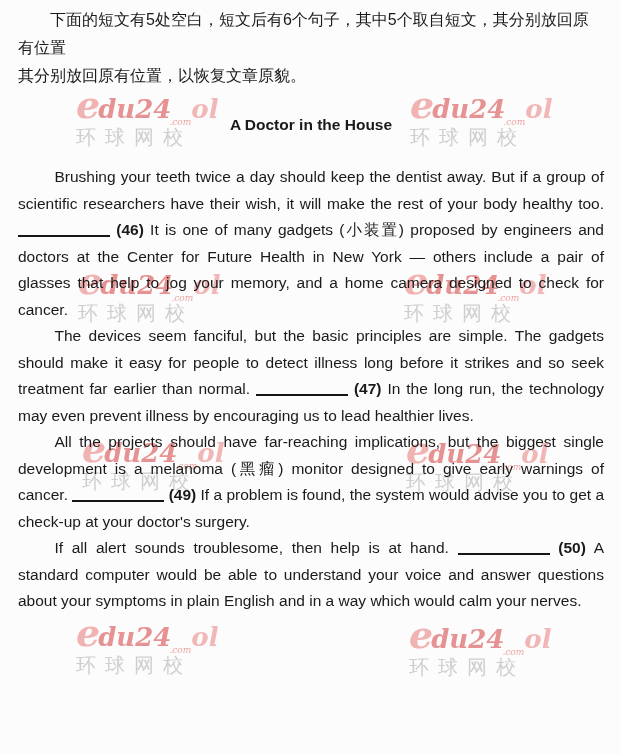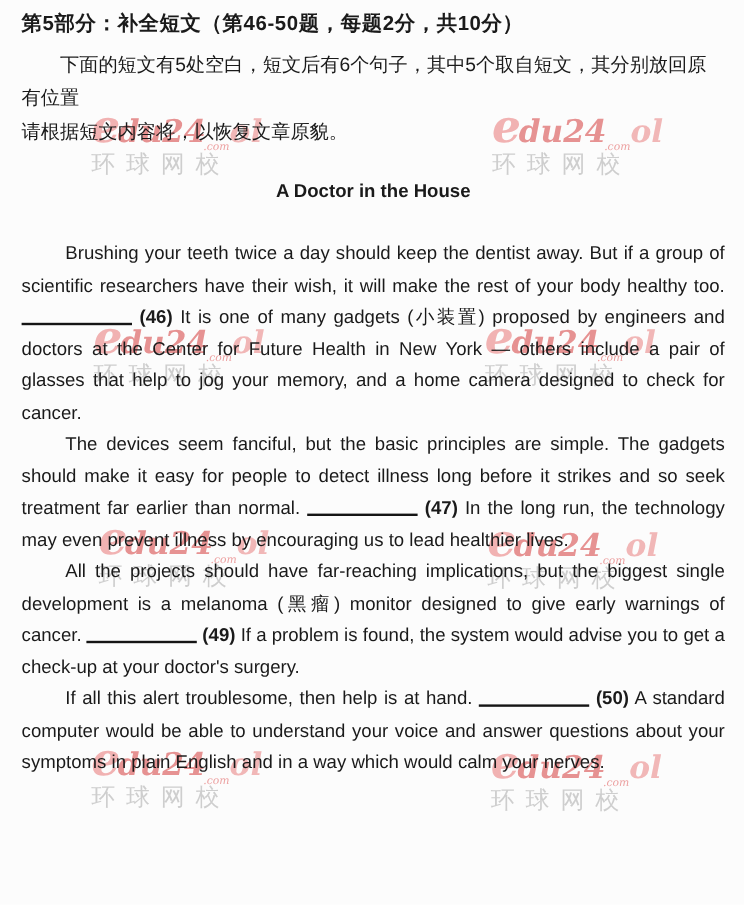--- a/index.html
+++ b/index.html
@@ -102,26 +102,25 @@
       <div class="watermark" style="left: 76px; top: 614px;">
         <div class="wm-logo"><span class="wm-e" style="color: rgb(240, 166, 166);">e</span><span class="wm-du" style="color: rgb(227, 128, 128);">du</span><span class="wm-num" style="color: rgb(227, 128, 128);">24</span><span class="wm-sub" style="color: rgb(234, 146, 146);">.com</span><span class="wm-ol" style="color: rgb(240, 171, 171);">ol</span></div>
         <div class="wm-brand" style="color: rgb(199, 199, 199);">环球网校</div>
       </div>
       <div class="watermark" style="left: 409px; top: 616px;">
         <div class="wm-logo"><span class="wm-e" style="color: rgb(240, 166, 166);">e</span><span class="wm-du" style="color: rgb(227, 128, 128);">du</span><span class="wm-num" style="color: rgb(227, 128, 128);">24</span><span class="wm-sub" style="color: rgb(234, 146, 146);">.com</span><span class="wm-ol" style="color: rgb(240, 171, 171);">ol</span></div>
         <div class="wm-brand" style="color: rgb(199, 199, 199);">环球网校</div>
       </div>
     </div>
   <div class="content">
-    <h1 class="section-heading">第5部分：补全短文（第46-50题，每题2分，共10分）</h1>
     <div class="instructions" id="instructions">
         <div class="instr-line first">下面的短文有5处空白，短文后有6个句子，其中5个取自短文，其分别放回原有位置</div>
-        <div class="instr-line">请根据短文内容将，以恢复文章原貌。</div>
+        <div class="instr-line">其分别放回原有位置，以恢复文章原貌。</div>
       </div>
     <h2 class="passage-title">A Doctor in the House</h2>
     <div class="passage-body" id="passage-body">
         <p class="para"><span>Brushing your teeth twice a day should keep the dentist away. But if a group of scientific researchers have their wish, it will make the rest of your body healthy too. </span><span class="blank-wrap"><span class="blank-line"></span> <span class="blank-num">(46)</span></span><span> It is one of many gadgets (小装置) proposed by engineers and doctors at the Center for Future Health in New York — others include a pair of glasses that help to jog your memory, and a home camera designed to check for cancer.</span></p>
         <p class="para"><span>The devices seem fanciful, but the basic principles are simple. The gadgets should make it easy for people to detect illness long before it strikes and so seek treatment far earlier than normal. </span><span class="blank-wrap"><span class="blank-line"></span> <span class="blank-num">(47)</span></span><span> In the long run, the technology may even prevent illness by encouraging us to lead healthier lives.</span></p>
         <p class="para"><span>All the projects should have far-reaching implications, but the biggest single development is a melanoma (黑瘤) monitor designed to give early warnings of cancer. </span><span class="blank-wrap"><span class="blank-line"></span> <span class="blank-num">(49)</span></span><span> If a problem is found, the system would advise you to get a check-up at your doctor's surgery.</span></p>
-        <p class="para"><span>If all this alert troublesome, then help is at hand. </span><span class="blank-wrap"><span class="blank-line"></span> <span class="blank-num">(50)</span></span><span> A standard computer would be able to understand your voice and answer questions about your symptoms in plain English and in a way which would calm your nerves.</span></p>
+        <p class="para"><span>If all alert sounds troublesome, then help is at hand. </span><span class="blank-wrap"><span class="blank-line"></span> <span class="blank-num">(50)</span></span><span> A standard computer would be able to understand your voice and answer questions about your symptoms in plain English and in a way which would calm your nerves.</span></p>
       </div>
   </div>
 </div>
 
 </body></html>

